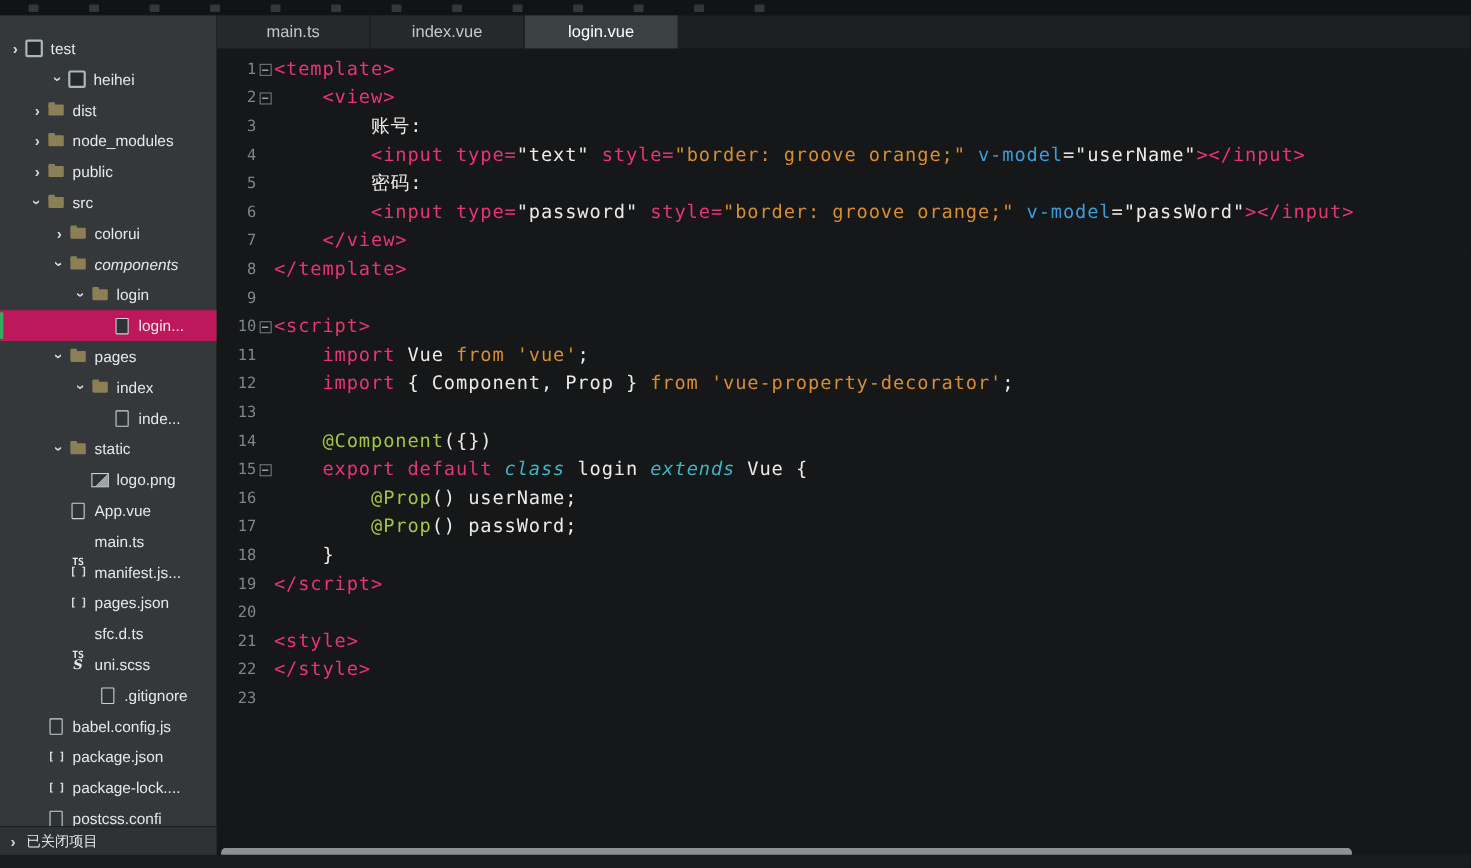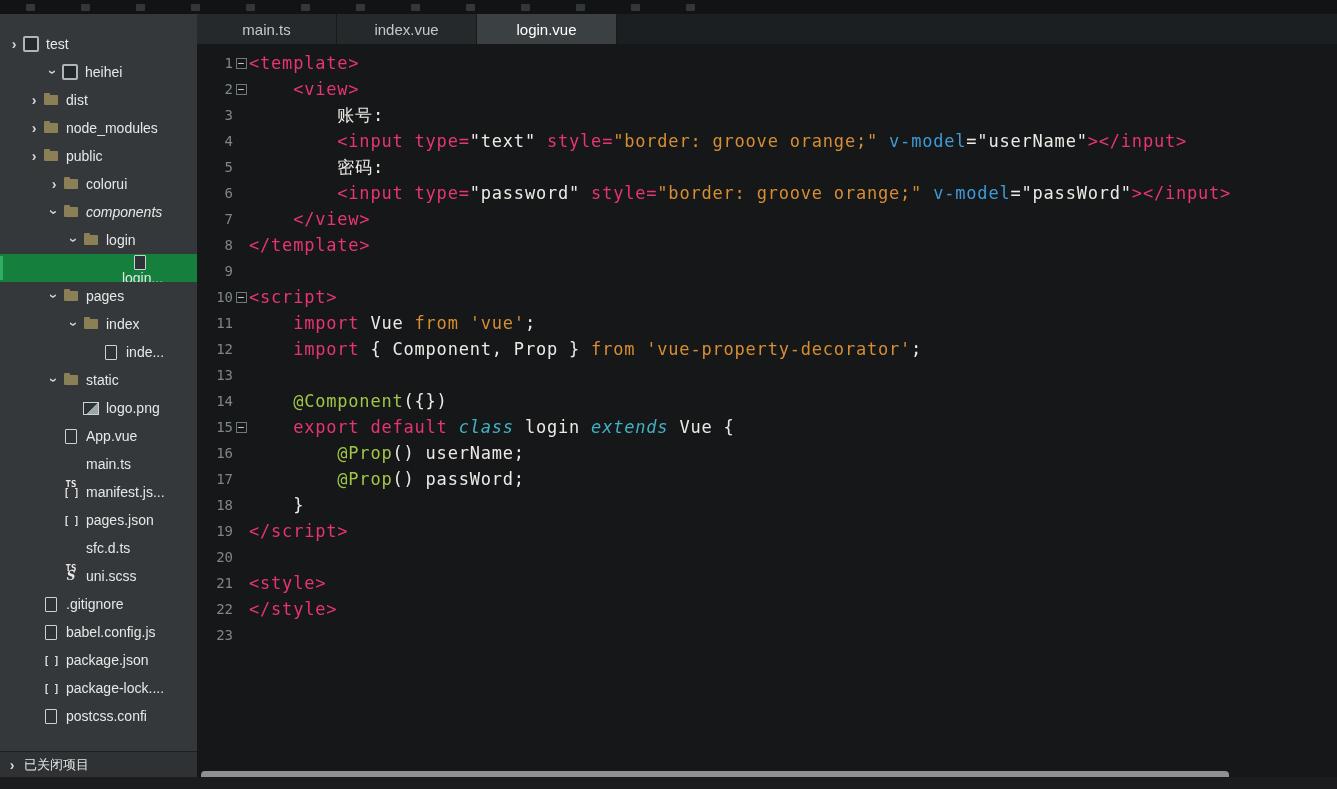--- a/index.html
+++ b/index.html
@@ -22,21 +22,21 @@
   .main { display:flex; height:763px; }
   .bottomstrip { height:12px; background:#1a1c1d; }
 
   
   .sidebar { width:197px; background:#34383b; display:flex; flex-direction:column; flex:none; }
   .tree { flex:1; overflow:hidden; padding-top:16px; }
   .row {
     height:28px; display:flex; align-items:center; position:relative;
     color:#e6e8e8; font-size:14px; white-space:nowrap; cursor:default;
   }
-  .row.sel { background:#15803d;flex-direction:column; }
+  .row.sel { background:#be185d; }
   .row.sel::before {
     content:''; position:absolute; left:0; top:2px; bottom:2px; width:3px; background:#2fae62;
   }
   .chev {
     width:16px; flex:none; color:#d3d8da; font-size:14px; font-weight:bold;
     display:inline-flex; justify-content:center; line-height:1;
   }
   .chev.expanded { transform:rotate(90deg); }
   .chev.none { visibility:hidden; }
   .ic {
@@ -150,20 +150,25 @@
         <div class="row" style="padding-left: 26px;">
           <span class="chev collapsed">›</span>
           <span class="ic folder"></span>
           <span class="lbl">node_modules</span>
         </div>
         <div class="row" style="padding-left: 26px;">
           <span class="chev collapsed">›</span>
           <span class="ic folder"></span>
           <span class="lbl">public</span>
         </div>
+        <div class="row" style="padding-left: 26px;">
+          <span class="chev expanded">›</span>
+          <span class="ic folder"></span>
+          <span class="lbl">src</span>
+        </div>
         <div class="row" style="padding-left: 46px;">
           <span class="chev collapsed">›</span>
           <span class="ic folder"></span>
           <span class="lbl">colorui</span>
         </div>
         <div class="row" style="padding-left: 46px; font-style: italic;">
           <span class="chev expanded">›</span>
           <span class="ic folder"></span>
           <span class="lbl">components</span>
         </div>
@@ -225,21 +230,21 @@
         <div class="row" style="padding-left: 46px;">
           <span class="chev none"></span>
           <span class="ic ts">TS</span>
           <span class="lbl">sfc.d.ts</span>
         </div>
         <div class="row" style="padding-left: 46px;">
           <span class="chev none"></span>
           <span class="ic scss">S</span>
           <span class="lbl">uni.scss</span>
         </div>
-        <div class="row" style="padding-left: 26px;">
+        <div class="row" style="padding-left: 37px; margin-left: 36px;">
           <span class="chev none"></span>
           <span class="ic doc"></span>
           <span class="lbl">.gitignore</span>
         </div>
         <div class="row" style="padding-left: 26px;">
           <span class="chev none"></span>
           <span class="ic doc"></span>
           <span class="lbl">babel.config.js</span>
         </div>
         <div class="row" style="padding-left: 26px;">

